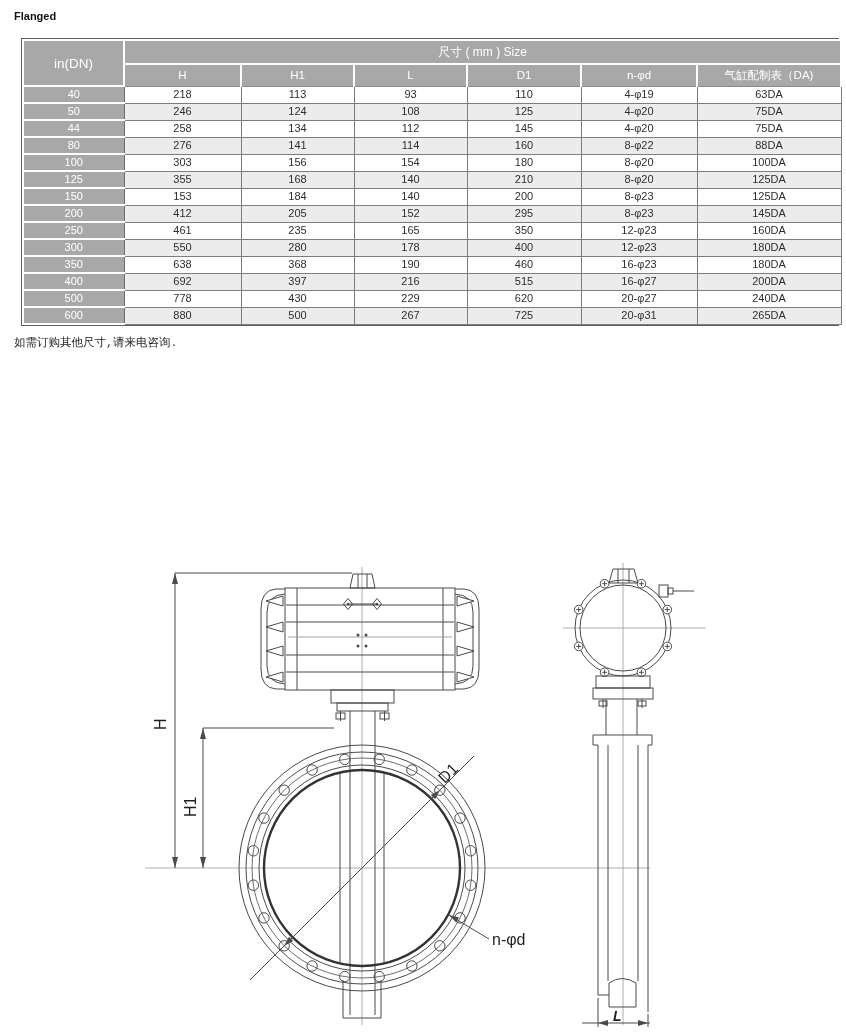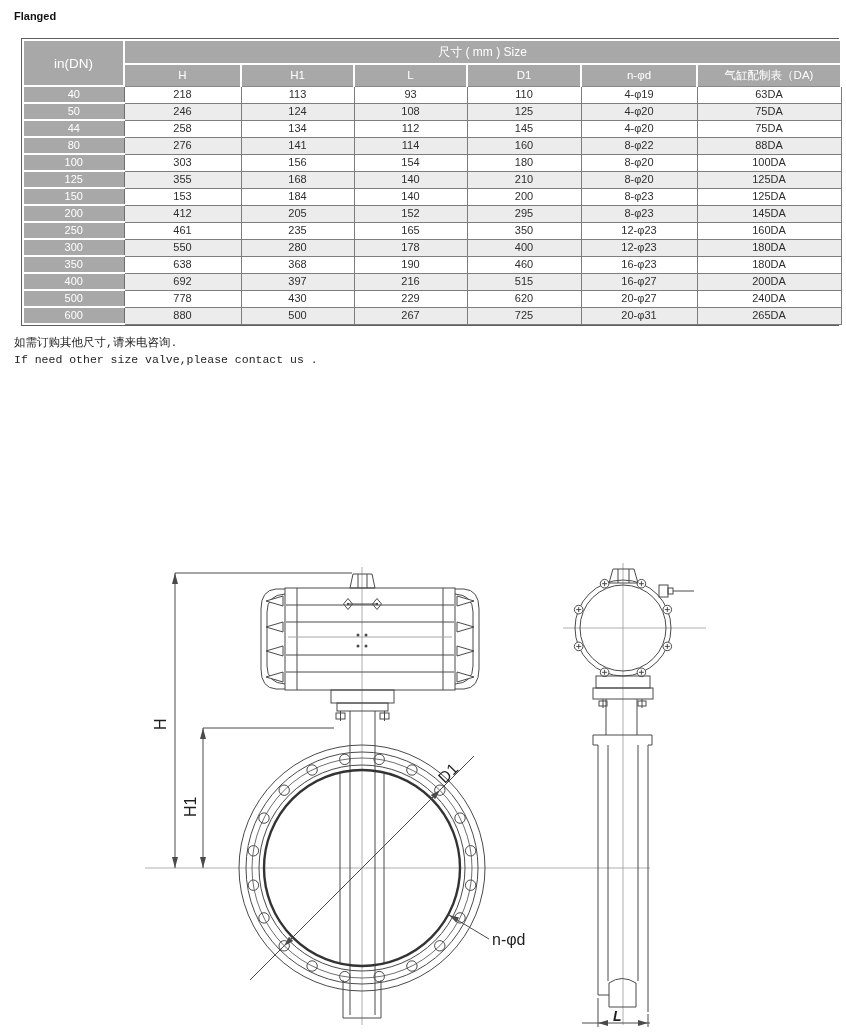--- a/index.html
+++ b/index.html
@@ -203,21 +203,20 @@
           <td>725</td>
           <td>20-φ31</td>
           <td>265DA</td>
         </tr>
       </tbody>
   </table>
 </div>
 
 <div class="notes">
   <div>如需订购其他尺寸,请来电咨询.</div>
-  <div>If need other size valve,please contact us .</div>
 </div>
 
 <svg width="846" height="481" viewBox="0 0 846 481" style="position:absolute;left:0;top:555px;">
 
   <g stroke="#4a4a4a" fill="none" stroke-width="1">
 
     <line x1="145" y1="313" x2="650" y2="313" stroke="#9a9a9a" stroke-width="0.8"></line>
     <line x1="362" y1="12" x2="362" y2="470" stroke="#9a9a9a" stroke-width="0.8"></line>
 
     <g>

